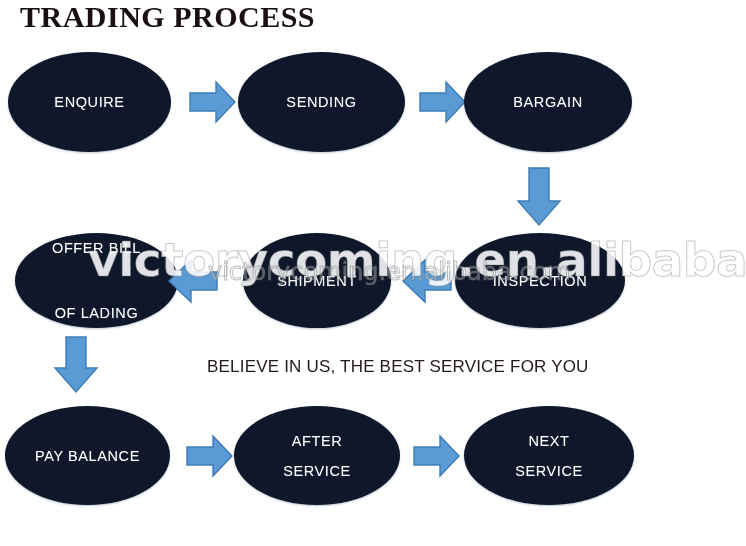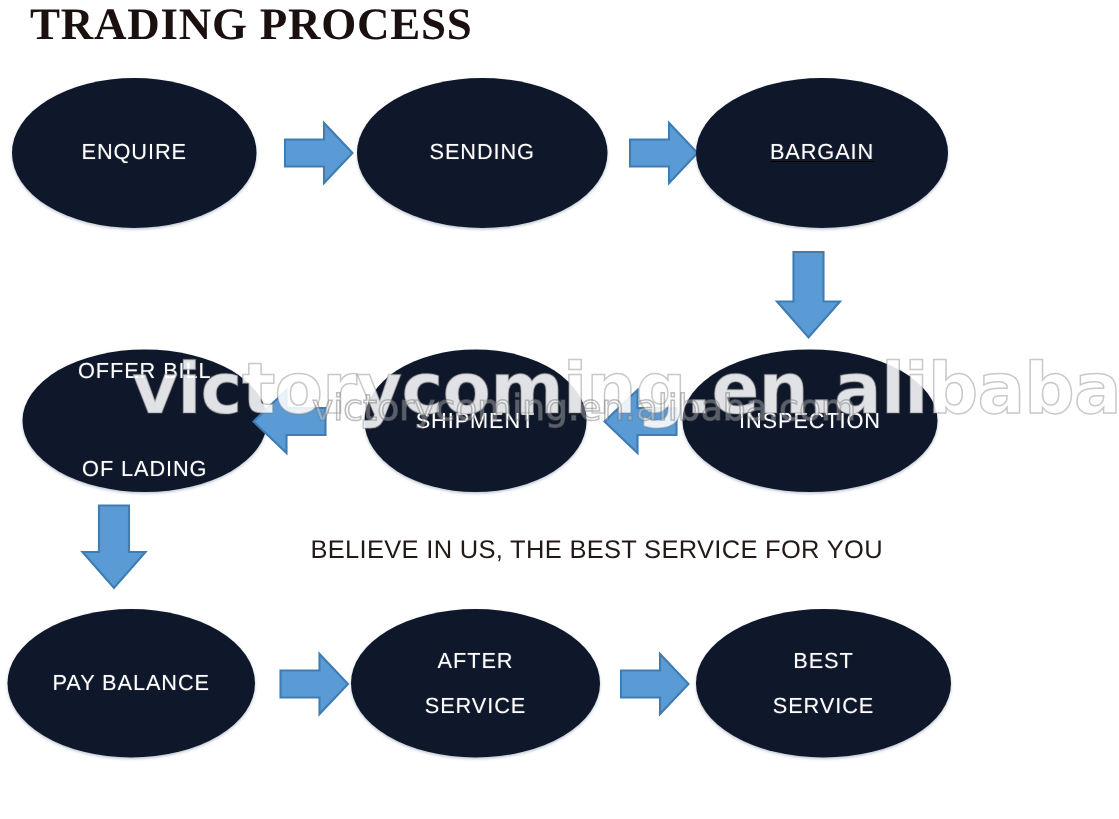--- a/index.html
+++ b/index.html
@@ -120,21 +120,21 @@
   <div class="node" style="left:238px; top:52px; width:167px; height:100px;">
     <div class="lbl">SENDING</div>
   </div>
 
   <div class="arrow" style="left:420px; top:80px;">
     <svg width="46" height="44" viewBox="0 0 46 44">
       <polygon points="0,13 26,13 26,2 45,22 26,42 26,31 0,31" fill="#5b9bd5" stroke="#3e7cb4" stroke-width="1.4" stroke-linejoin="miter"></polygon>
     </svg>
   </div>
 
-  <div class="node" style="left:464px; top:52px; width:168px; height:100px;text-decoration:underline;">
+  <div class="node" style="left:464px; top:52px; width:168px; height:100px;">
     <div class="lbl">BARGAIN</div>
   </div>
 
   <div class="arrow" style="left:518px; top:168px;">
     <svg width="46" height="58" viewBox="0 0 46 58">
       <polygon points="11,0 31,0 31,33 42,33 21,57 0,33 11,33" fill="#5b9bd5" stroke="#3e7cb4" stroke-width="1.4" stroke-linejoin="miter"></polygon>
     </svg>
   </div>
 
   <div class="node" style="left:15px; top:233px; width:163px; height:95px;justify-content:space-between;">
@@ -185,20 +185,20 @@
     <div class="lbl">SERVICE</div>
   </div>
 
   <div class="arrow" style="left:414px; top:434px;">
     <svg width="46" height="44" viewBox="0 0 46 44">
       <polygon points="0,13 26,13 26,2 45,22 26,42 26,31 0,31" fill="#5b9bd5" stroke="#3e7cb4" stroke-width="1.4" stroke-linejoin="miter"></polygon>
     </svg>
   </div>
 
   <div class="node" style="left:464px; top:406px; width:170px; height:99px;">
-    <div class="lbl">BEST</div>
+    <div class="lbl">NEXT</div>
     <div class="lbl">SERVICE</div>
   </div>
 
   <div class="wm" id="wm-big">victorycoming.en.alibaba.com</div>
   <div class="wm" id="wm-small">victorycoming.en.alibaba.com</div>
 
 </div>
 
 </body></html>

